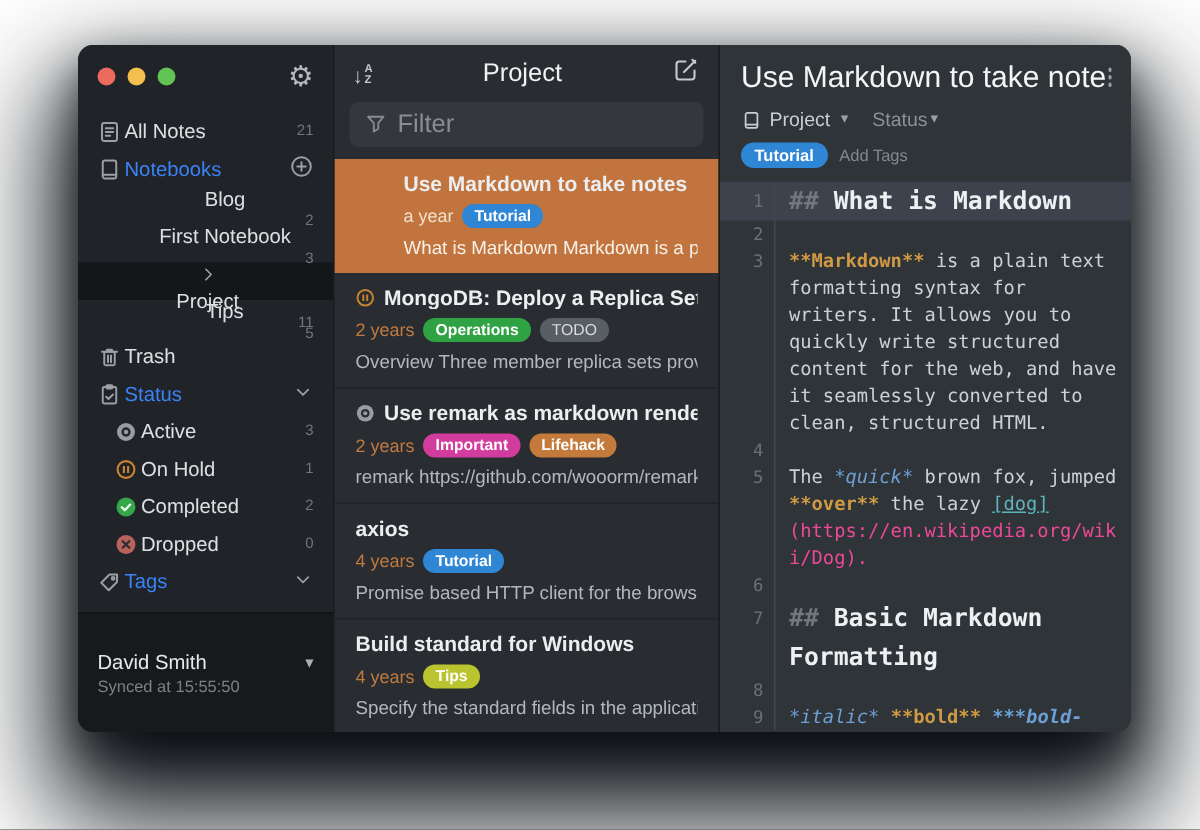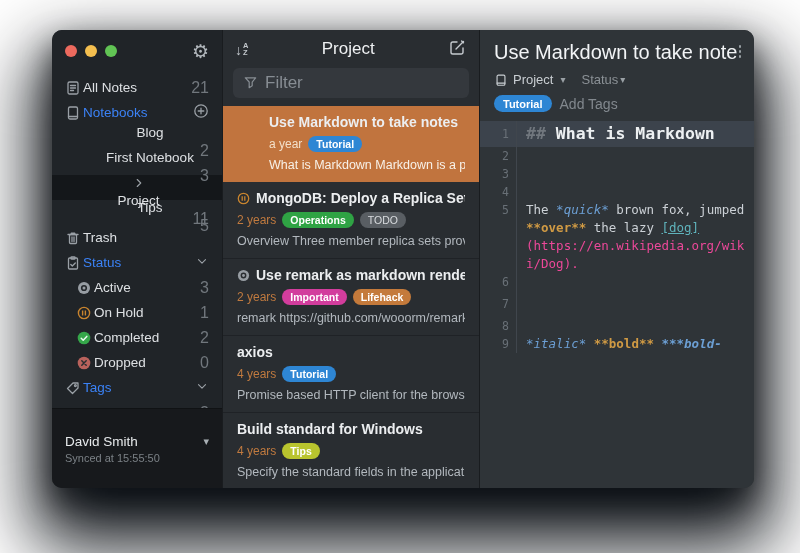--- a/index.html
+++ b/index.html
@@ -16,21 +16,21 @@
   }
   
   .sidebar{width:170px;flex-shrink:0;background:#202428;display:flex;flex-direction:column;}
   .sb-top{height:42px;display:flex;align-items:center;justify-content:space-between;padding:0 13px;}
   .lights{display:flex;gap:8px;}
   .light{width:12px;height:12px;border-radius:50%;}
   .gear{color:#b2b8bd;font-size:19px;line-height:19px;cursor:default;}
   .sb-nav{flex:1;overflow:hidden;padding-top:3px;}
   .sb-row{height:25px;display:flex;align-items:center;padding:0 13px;gap:2px;font-size:13.5px;color:#dde0e3;white-space:nowrap;}
   .sb-row .ic{width:16px;height:16px;flex-shrink:0;display:flex;align-items:center;justify-content:center;}
-  .sb-row .cnt{margin-left:auto;color:#71777d;font-size:16px;}
+  .sb-row .cnt{margin-left:auto;color:#71777d;font-size:10px;}
   .sb-row.section{color:#3b82f6;align-items:center;}
   .sb-row.selected{background:#14171a;}
   .sb-row.nb-child{padding-left:39px;flex-direction:column;}
   .sb-row.nb-child.selected{padding-left:16px;}
   .sb-row.st-child{padding-left:24px;}
   .dot{width:8px;height:8px;border-radius:50%;margin:0 4px;}
   .sb-user{height:54px;background:#17191c;border-top:1px solid #101214;padding:25px 13px 0;}
   .sb-user-name{display:flex;align-items:center;font-size:13.5px;color:#e6e9eb;}
   .sb-user-name .caret{margin-left:auto;color:#aab0b5;font-size:11px;}
   .sb-sync{font-size:11px;color:#7b8186;margin-top:3px;}
@@ -64,21 +64,21 @@
   .ed-head{padding:11px 14px 0;position:relative;}
   .ed-title{font-size:20px;color:#f2f4f6;white-space:nowrap;overflow:hidden;}
   .dots{position:absolute;right:13px;top:15px;display:flex;flex-direction:column;gap:2.5px;align-items:center;}
   .dots i{width:2.5px;height:2.5px;border-radius:50%;background:#9aa0a5;}
   .ed-meta{display:flex;gap:16px;margin-top:8px;font-size:13px;color:#c9ced2;align-items:center;}
   .ed-nb{display:flex;align-items:center;gap:5px;}
   .ed-meta .caret{font-size:10px;color:#9aa0a5;margin-left:2px;}
   .ed-status{color:#8b9196;display:flex;align-items:center;}
   .ed-tags{display:flex;gap:8px;margin-top:8px;align-items:center;}
   .tag-chip{color:#fff;font-size:11px;font-weight:bold;padding:2.5px 9px;border-radius:10px;}
-  .add-tags{color:#82888e;font-size:14px;}
+  .add-tags{color:#82888e;font-size:11px;}
   .code{flex:1;margin-top:9px;overflow:hidden;font-family:"DejaVu Sans Mono",monospace;font-size:12.5px;line-height:18px;color:#ccd1d6;}
   .code-row{display:flex;}
   .gutter{width:29px;flex-shrink:0;text-align:right;padding-right:7px;color:#697077;font-size:11.5px;border-right:1px solid #40464d;font-weight:normal;}
   .line{flex:1;padding:0 8px 0 9px;white-space:pre-wrap;overflow-wrap:anywhere;min-height:18px;}
   .row-heading{font-size:16.5px;line-height:26px;font-weight:bold;}
   .row-heading .gutter{font-size:11.5px;line-height:26px;}
   .code-row.active{background:#3c434c;}
   .seg-syntax{color:#71777e;}
   .seg-heading{color:#edf0f2;}
   .seg-strong{color:#d09a44;font-weight:bold;}
@@ -375,35 +375,37 @@
       <div class="code-row row-heading active">
         <div class="gutter">1</div>
         <div class="line"><span class="seg-syntax">## </span><span class="seg-heading">What is Markdown</span></div>
       </div>
       <div class="code-row">
         <div class="gutter">2</div>
         <div class="line"></div>
       </div>
       <div class="code-row">
         <div class="gutter">3</div>
+        <div class="line"><span class="seg-strong">**Markdown**</span><span> is a plain text formatting syntax for writers. It allows you to quickly write structured content for the web, and have it seamlessly converted to clean, structured HTML.</span></div>
       </div>
       <div class="code-row">
         <div class="gutter">4</div>
         <div class="line"></div>
       </div>
       <div class="code-row">
         <div class="gutter">5</div>
         <div class="line"><span>The </span><span class="seg-em">*quick*</span><span> brown fox, jumped </span><span class="seg-strong">**over**</span><span> the lazy </span><span class="seg-link">[dog]</span><wbr><span class="seg-url">(https://en.wikipedia.org/wiki/Dog).</span></div>
       </div>
       <div class="code-row">
         <div class="gutter">6</div>
         <div class="line"></div>
       </div>
       <div class="code-row row-heading">
         <div class="gutter">7</div>
+        <div class="line"><span class="seg-syntax">## </span><span class="seg-heading">Basic Markdown Formatting</span></div>
       </div>
       <div class="code-row">
         <div class="gutter">8</div>
         <div class="line"></div>
       </div>
       <div class="code-row">
         <div class="gutter">9</div>
         <div class="line"><span class="seg-em">*italic*</span><span> </span><span class="seg-strong">**bold**</span><span> </span><span class="seg-emstrong">***bold-</span></div>
       </div>
     </div>

